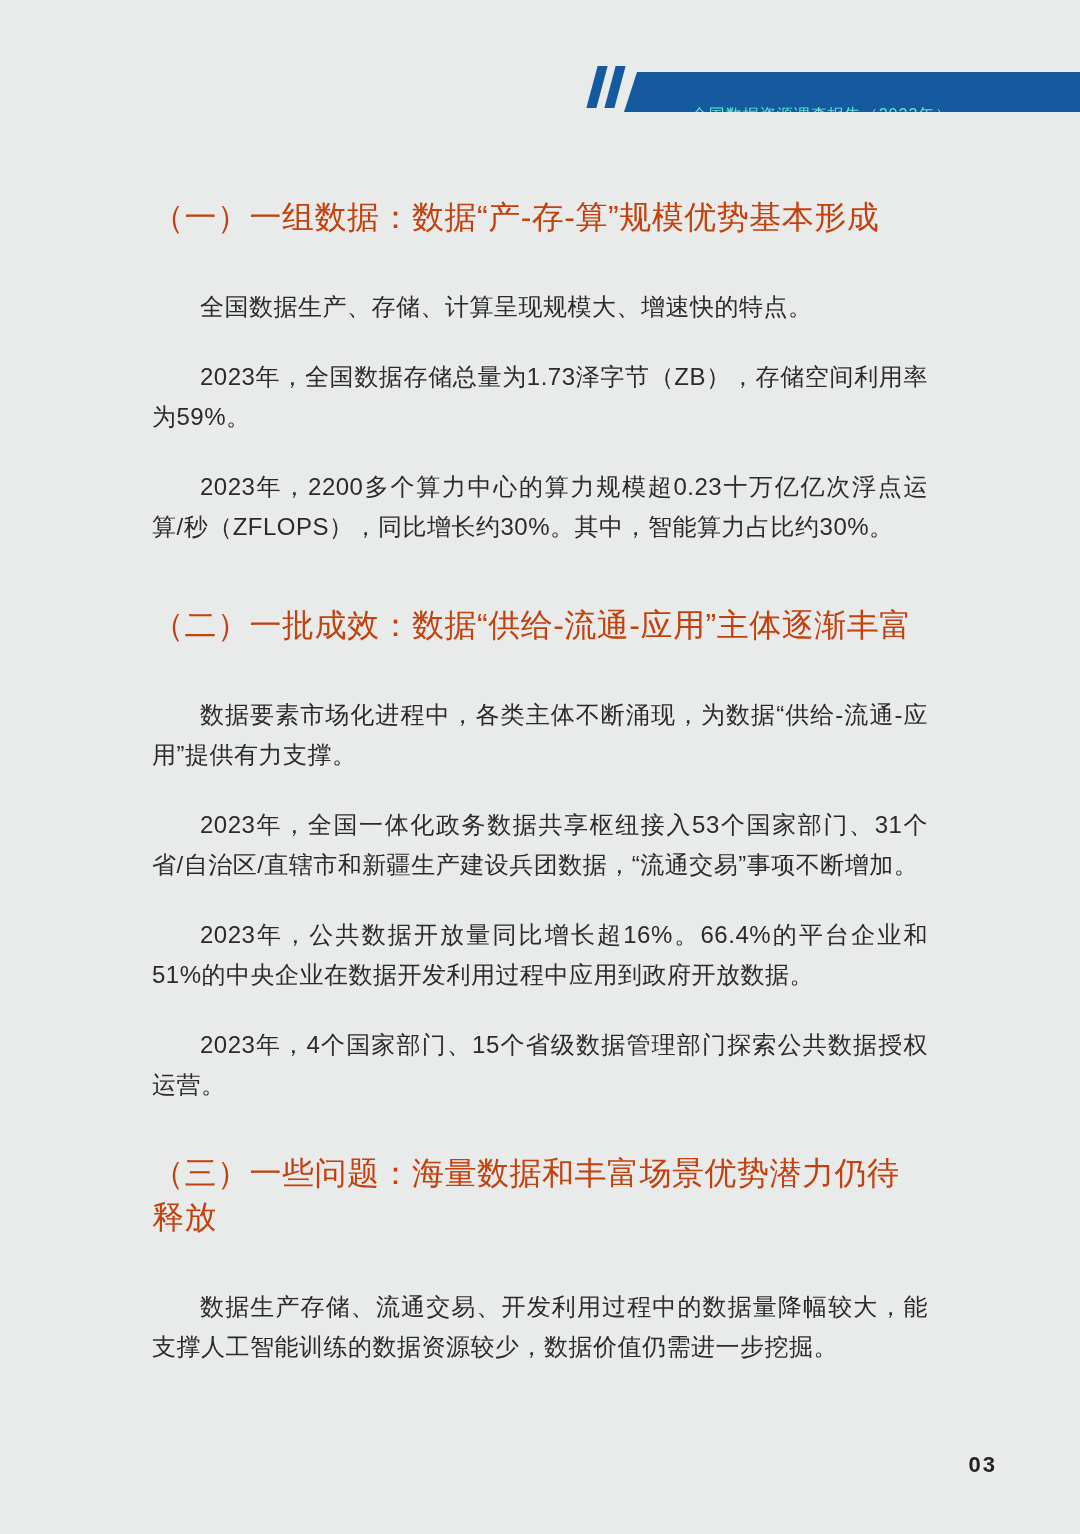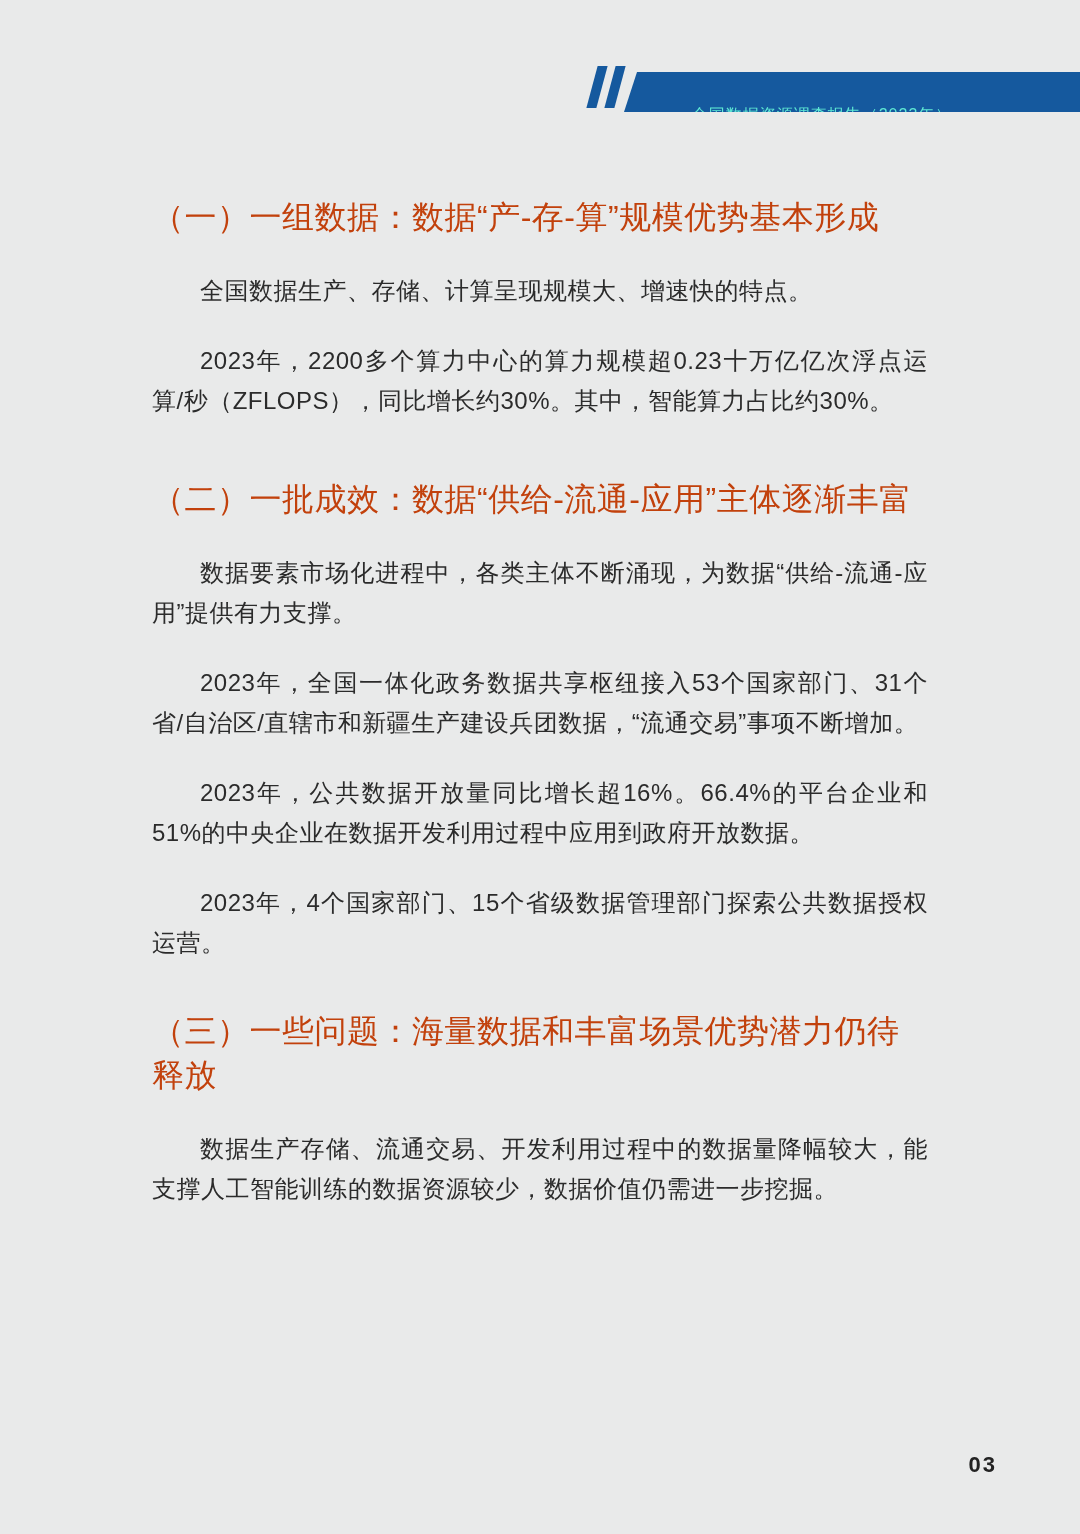--- a/index.html
+++ b/index.html
@@ -65,21 +65,21 @@
   .sec-heading.h3 { margin-top: 46px; }
   .para {
     margin: 30px 0 0 0;
     color: #2b2b2b;
     font-size: 24px;
     line-height: 40px;
     text-indent: 2em;
     text-align: justify;
     letter-spacing: 0.5px;
   }
-  .para.after-heading { margin-top: 32px; }
+  .para.after-heading { margin-top: 48px; }
   
   .page-number {
     position: absolute;
     top: 1452px;
     right: 83px;
     font-size: 22px;
     font-weight: bold;
     color: #232323;
     letter-spacing: 2px;
   }
@@ -90,20 +90,21 @@
 <div class="header-stripe stripe-1"></div>
 <div class="header-stripe stripe-2"></div>
 <div class="header-bar">
   <span class="title">全国数据资源调查报告（2023年）</span>
 </div>
 
 <main class="content">
 
   <h2 class="sec-heading h1">（一）一组数据：数据“产-存-算”规模优势基本形成</h2>
   <p class="para after-heading">全国数据生产、存储、计算呈现规模大、增速快的特点。</p>
+  <p class="para">2023年，全国数据存储总量为1.73泽字节（ZB），存储空间利用率为59%。</p>
   <p class="para">2023年，2200多个算力中心的算力规模超0.23十万亿亿次浮点运算/秒（ZFLOPS），同比增长约30%。其中，智能算力占比约30%。</p>
 
   <h2 class="sec-heading h2">（二）一批成效：数据“供给-流通-应用”主体逐渐丰富</h2>
   <p class="para after-heading">数据要素市场化进程中，各类主体不断涌现，为数据“供给-流通-应用”提供有力支撑。</p>
   <p class="para">2023年，全国一体化政务数据共享枢纽接入53个国家部门、31个省/自治区/直辖市和新疆生产建设兵团数据，“流通交易”事项不断增加。</p>
   <p class="para">2023年，公共数据开放量同比增长超16%。66.4%的平台企业和51%的中央企业在数据开发利用过程中应用到政府开放数据。</p>
   <p class="para">2023年，4个国家部门、15个省级数据管理部门探索公共数据授权运营。</p>
 
   <h2 class="sec-heading h3">（三）一些问题：海量数据和丰富场景优势潜力仍待释放</h2>
   <p class="para after-heading">数据生产存储、流通交易、开发利用过程中的数据量降幅较大，能支撑人工智能训练的数据资源较少，数据价值仍需进一步挖掘。</p>

